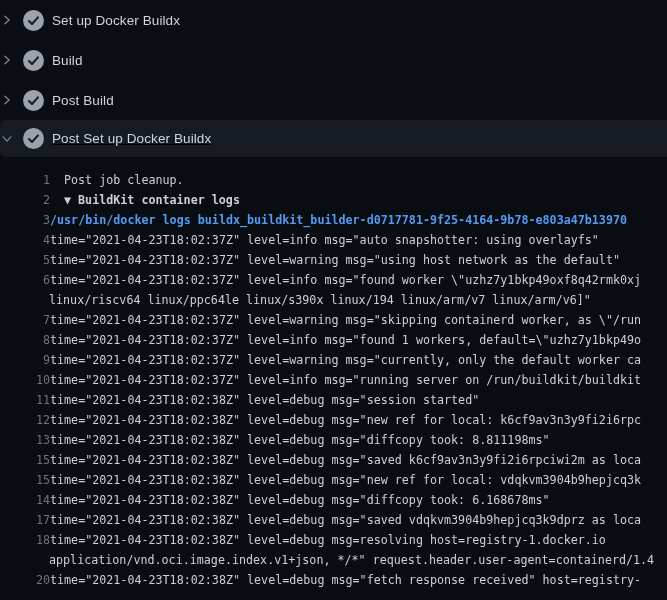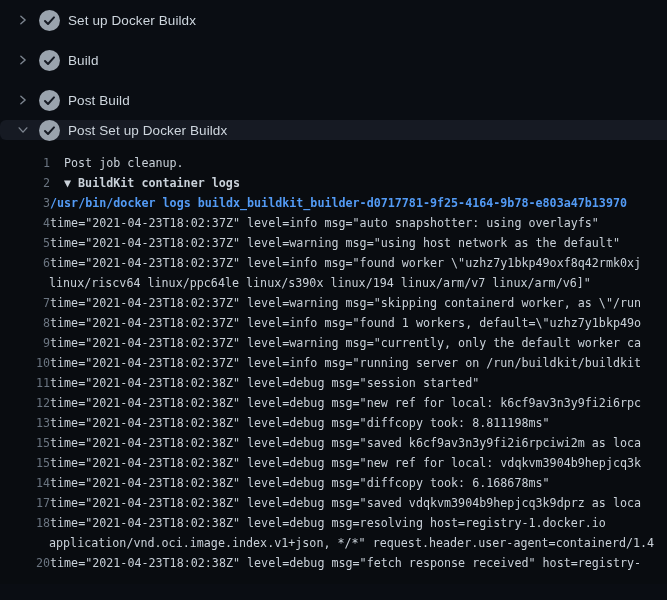--- a/index.html
+++ b/index.html
@@ -13,28 +13,29 @@
     background: #0a0d13;
     font-family: "Liberation Sans", "DejaVu Sans", sans-serif;
   }
   .steps-list {
     width: 667px;
   }
   .step-row {
     height: 40px;
     display: flex;
     align-items: center;
-    padding-left: 16px;
+    padding-left: 0;
     box-sizing: border-box;
     cursor: pointer;
   }
   .step-row.expanded {
-    height: 20px;
+    height: 37px;
     background: #161a23;
     border-radius: 6px 0 0 6px;
+    text-decoration: underline;
   }
   .chev {
     width: 14px;
     height: 14px;
     display: flex;
     align-items: center;
     justify-content: center;
     flex: 0 0 auto;
   }
   .status-icon {

